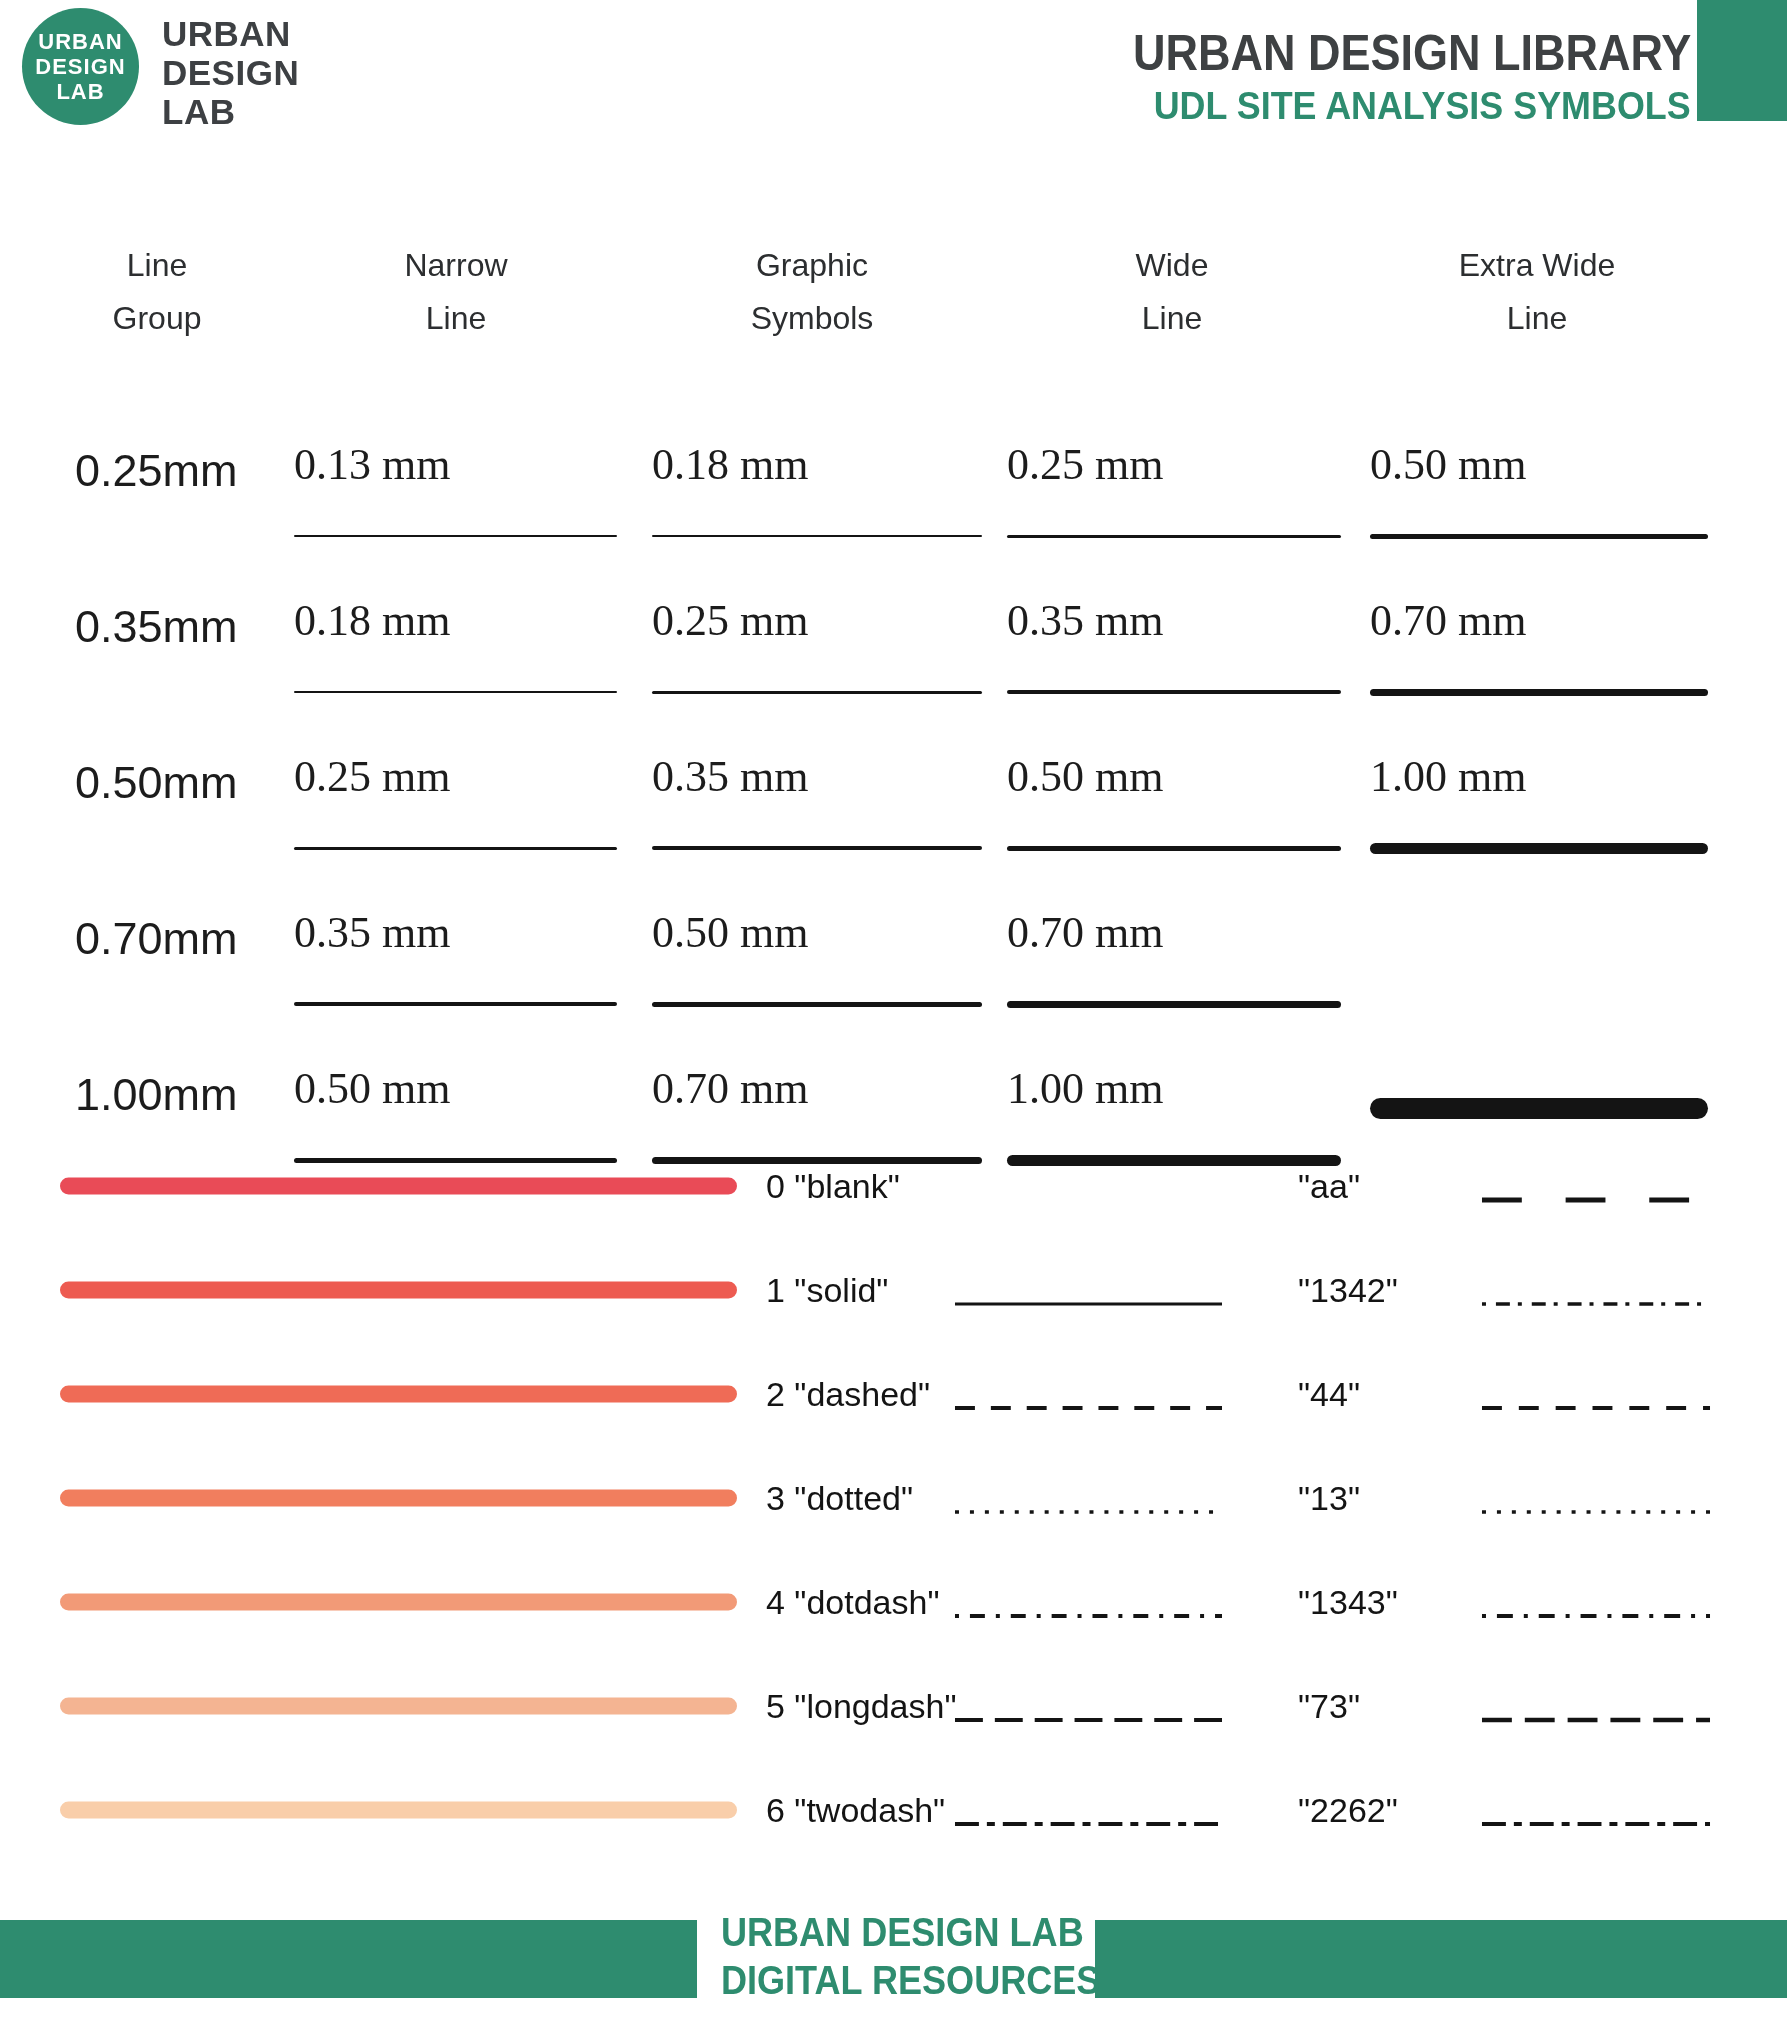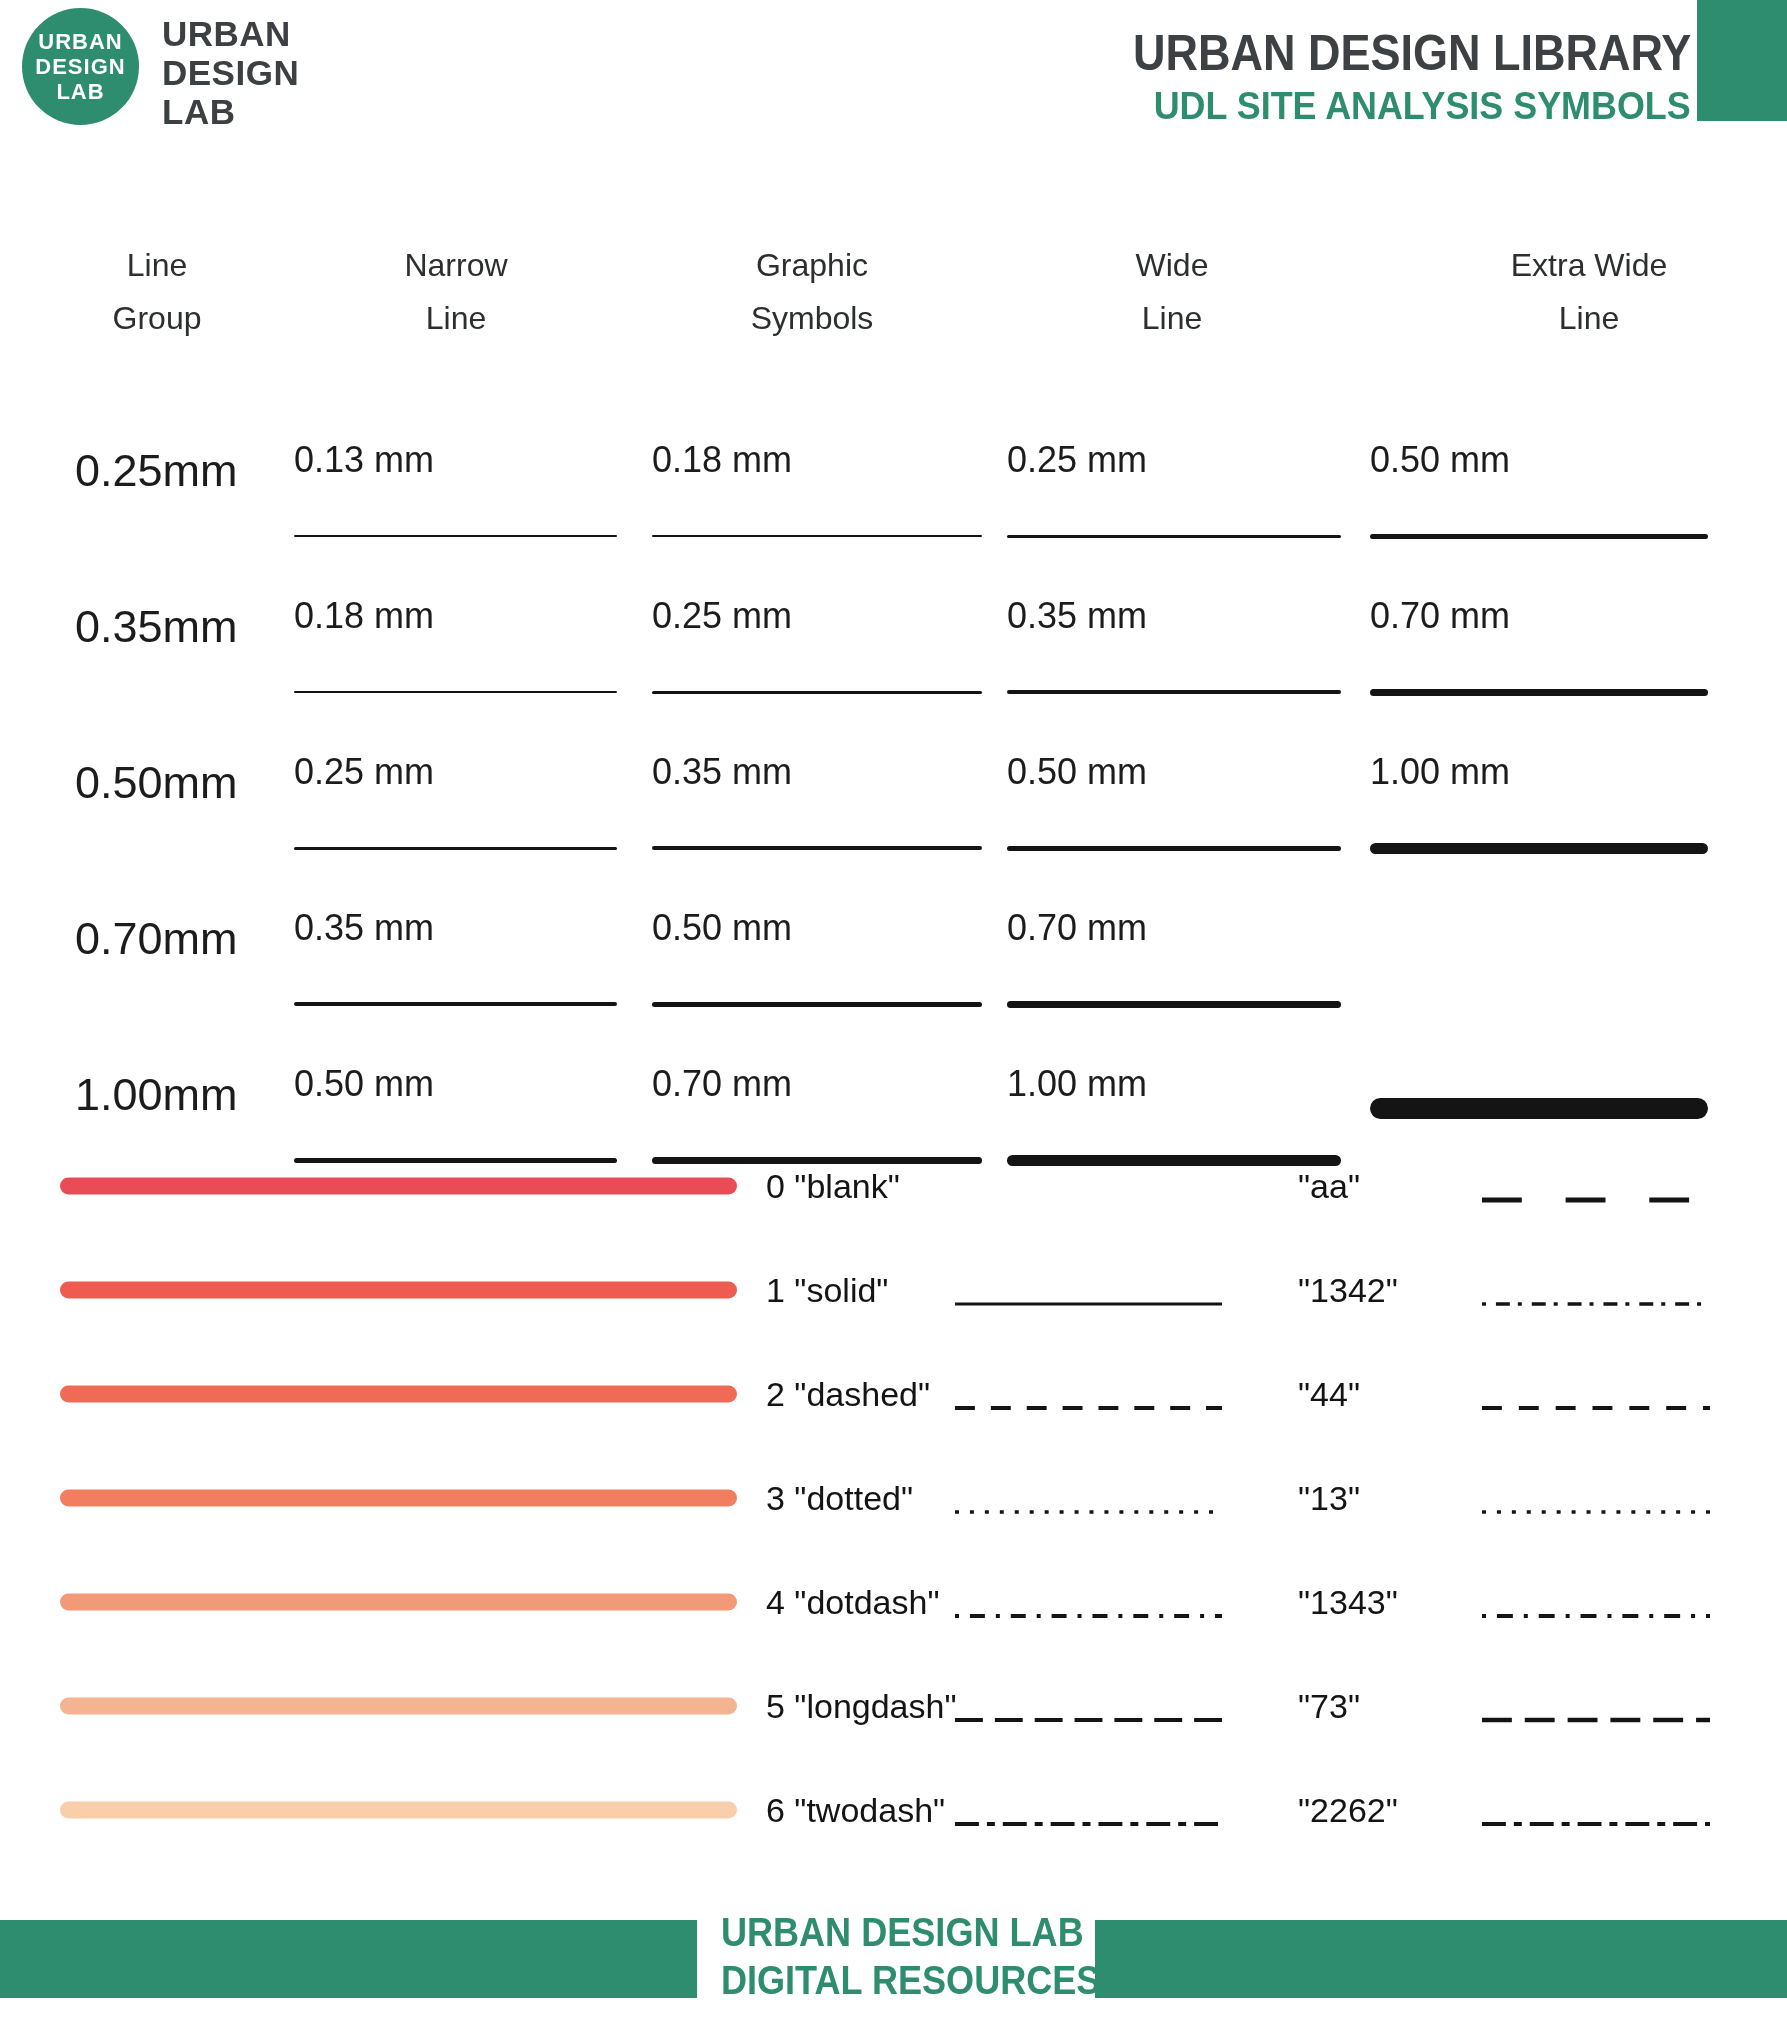--- a/index.html
+++ b/index.html
@@ -15,28 +15,28 @@
   .lib-title{position:absolute;top:24px;right:103px;font-size:50px;font-weight:bold;color:#3e4143;
     white-space:nowrap;transform:scaleX(.9);transform-origin:100% 50%;}
   .lib-subtitle{position:absolute;top:84px;right:103px;font-size:39px;font-weight:bold;color:var(--green);
     white-space:nowrap;transform:scaleX(.92);transform-origin:100% 50%;}
   .corner-block{position:absolute;left:1697px;top:0;width:90px;height:121px;background:var(--green);}
 
   
   .col-heads{position:absolute;top:239px;left:0;width:100%;}
   .chead{position:absolute;transform:translateX(-50%);text-align:center;
     font-size:32px;line-height:53px;color:#2c2e30;white-space:nowrap;}
-  .chead.c1{left:157px}.chead.c2{left:456px}.chead.c3{left:812px}.chead.c4{left:1172px}.chead.c5{left:1589px}
+  .chead.c1{left:157px}.chead.c2{left:456px}.chead.c3{left:812px}.chead.c4{left:1172px}.chead.c5{left:1537px}
 
   .weight-rows{position:absolute;top:422px;left:0;width:100%;}
   .wrow{position:relative;height:139px;margin-top:17px;}
   .gcell{position:absolute;left:75px;top:6px;font-size:45px;color:#1c1c1c;}
   .wcell{position:absolute;top:0;}
   .wcell.k0{left:294px}.wcell.k1{left:652px}.wcell.k2{left:1007px}.wcell.k3{left:1370px}
-  .wlabel{height:52px;font-size:36px;color:#1c1c1c;}
+  .wlabel{height:52px;font-size:44px;color:#1c1c1c;font-family:Liberation Serif, serif;}
   .lwrap{margin-top:18px;height:54px;display:flex;align-items:center;}
   .lsample{background:#141414;}
   .wcell.k0 .lsample{width:323px}.wcell.k1 .lsample{width:330px}
   .wcell.k2 .lsample{width:334px}.wcell.k3 .lsample{width:338px}
 
   
   .lt-rows{position:absolute;top:1134px;left:0;width:100%;}
   .ltrow{position:relative;height:104px;}
   .cline{position:absolute;left:60px;top:50%;transform:translateY(-50%);
     width:677px;height:17px;border-radius:9px;}

